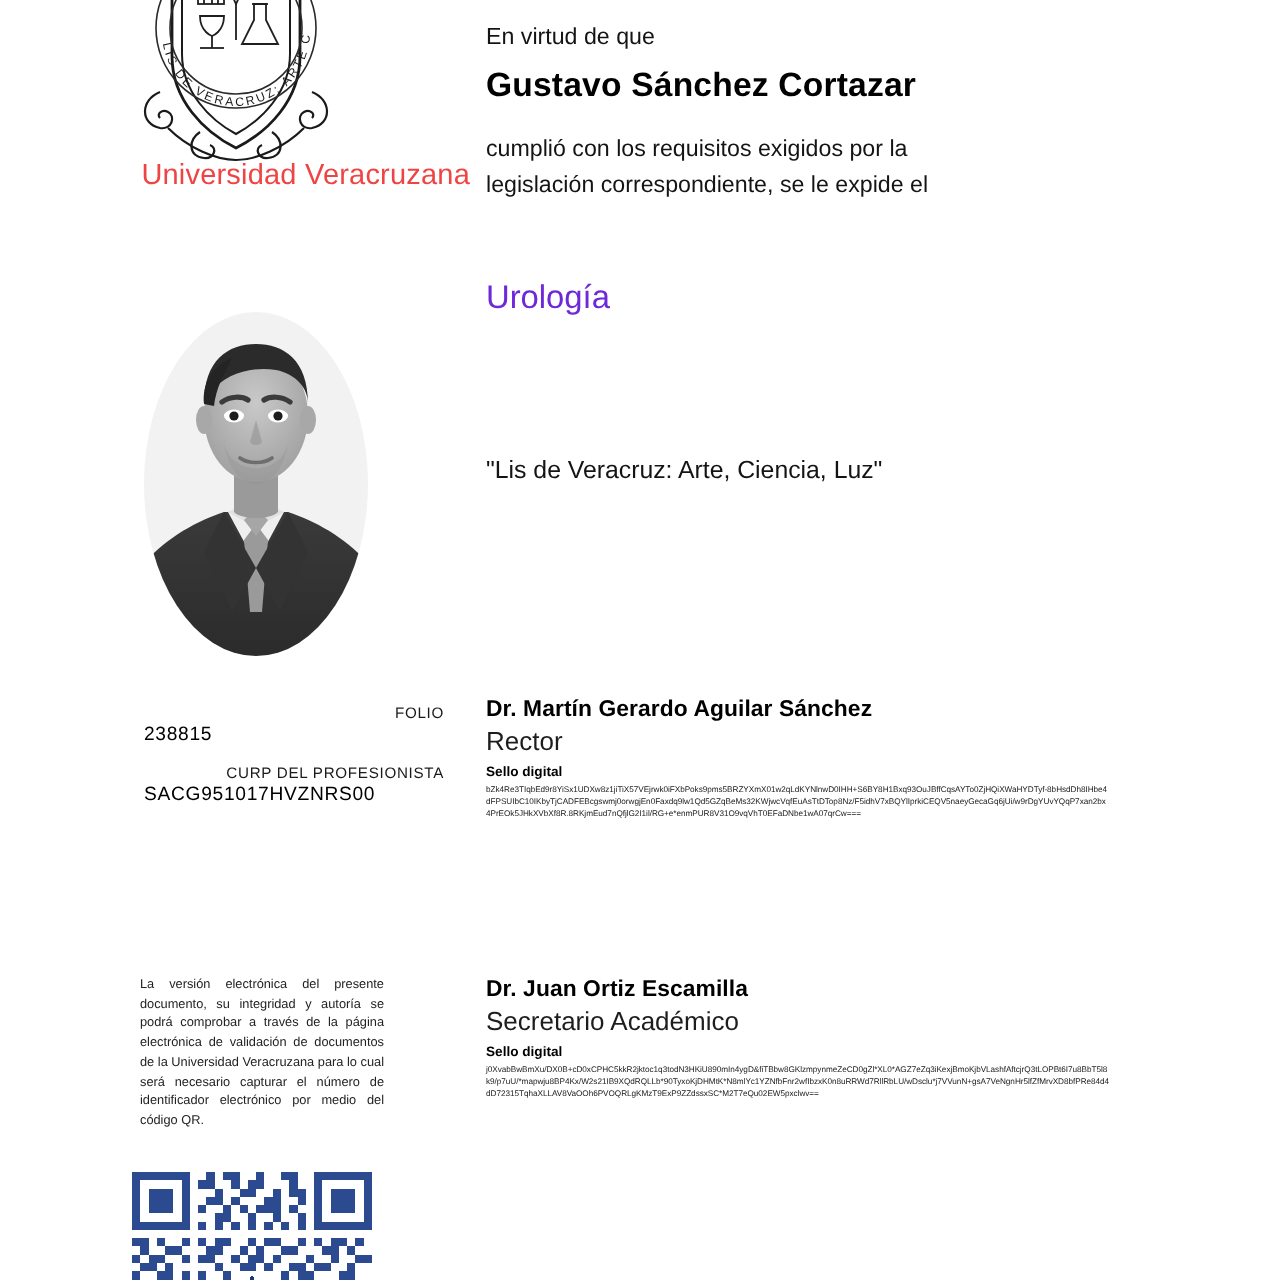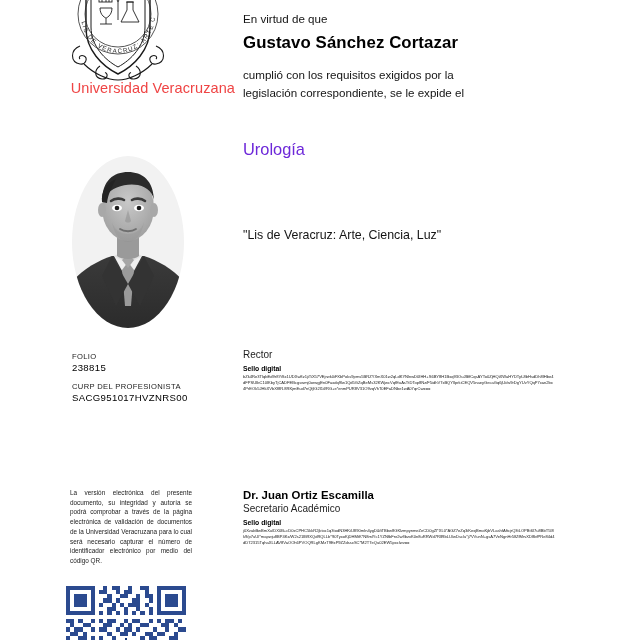--- a/index.html
+++ b/index.html
@@ -56,20 +56,21 @@
   #ids {
     position: absolute;
     left: 72px; top: 352px;
     width: 150px;
   }
   .id-label {
     font-size: 7.6px;
     letter-spacing: .35px;
     color: #1a1a1a;
     margin-bottom: 1px;
+    text-align: right;
   }
   .id-value {
     font-size: 9.6px;
     font-weight: normal;
     letter-spacing: .35px;
     color: #000;
     margin-bottom: 9px;
   }
   .id-value:last-child { margin-bottom: 0; }
 
@@ -131,21 +132,21 @@
 
   
   .sig-block { position: absolute; left: 0; width: 320px; }
   #sig-1 { top: 349px; }
   #sig-2 { top: 489px; }
   .sig-name {
     font-size: 11.4px; font-weight: bold; color: #000;
     letter-spacing: .05px; margin-bottom: 2px;
   }
   .sig-role {
-    font-size: 10px; color: #1d1d1d; margin-bottom: 5px;
+    font-size: 13px; color: #1d1d1d; margin-bottom: 5px;
   }
   .sig-seal-label {
     font-size: 6.8px; font-weight: bold; color: #000;
     margin-bottom: 2px;
   }
   .sig-hash {
     font-family: "Liberation Sans", sans-serif;
     font-size: 4.1px;
     line-height: 1.52;
     color: #1a1a1a;
@@ -525,20 +526,21 @@
     <div class="r-name">Gustavo Sánchez Cortazar</div>
     <div class="r-body">cumplió con los requisitos exigidos por la legislación correspondiente, se le expide el</div>
 
     <div class="r-diploma-title">Urología</div>
 
     <div class="r-motto">"Lis de Veracruz: Arte, Ciencia, Luz"</div>
     <div class="r-place">
     </div>
 
     <div class="sig-block" id="sig-1">
+      <div class="sig-name">Dr. Martín Gerardo Aguilar Sánchez</div>
       <div class="sig-role">Rector</div>
       <div class="sig-seal-label">Sello digital</div>
       <div class="sig-hash">bZk4Re3TIqbEd9r8YiSx1UDXw8z1jiTiX57VEjrwk0iFXbPoks9pms5BRZYXmX01w2qLdKYNlnwD0IHH+S6BY8H1Bxq93OuJBffCqsAYTo0ZjHQiXWaHYDTyf-8bHsdDh8IHbe4dFPSUIbC10IKbyTjCADFEBcgswmj0orwgjEn0Faxdq9lw1Qd5GZqBeMs32KWjwcVqfEuAsTtDTop8Nz/F5idhV7xBQYlIprkiCEQV5naeyGecaGq6jUi/w9rDgYUvYQqP7xan2bx4PrEOk5JHkXVbXf8R.8RKjmEud7nQfjlG2I1il/RG+e*enmPUR8V31O9vqVhT0EFaDNbe1wA07qrCw===</div>
     </div>
 
     <div class="sig-block" id="sig-2">
       <div class="sig-name">Dr. Juan Ortiz Escamilla</div>
       <div class="sig-role">Secretario Académico</div>
       <div class="sig-seal-label">Sello digital</div>
       <div class="sig-hash">j0XvabBwBmXu/DX0B+cD0xCPHC5kkR2jktoc1q3todN3HKiU890mIn4ygD&amp;fiTBbw8GKlzmpynmeZeCD0gZl*XL0*AGZ7eZq3iKexjBmoKjbVLashfAftcjrQ3tLOPBt6I7u8BbT5l8k9/p7uU/*mapwju8BP4Kx/W2s21IB9XQdRQLLb*90TyxoKjDHMtK*N8mlYc1YZNfbFnr2wfIbzxK0n8uRRWd7RllRbLU/wDsclu*j7VVunN+gsA7VeNgnHr5lfZfMrvXD8bfPRe84d4dD72315TqhaXLLAV8VaOOh6PVOQRLgKMzT9ExP9ZZdssxSC*M2T7eQu02EW5pxclwv==</div>

